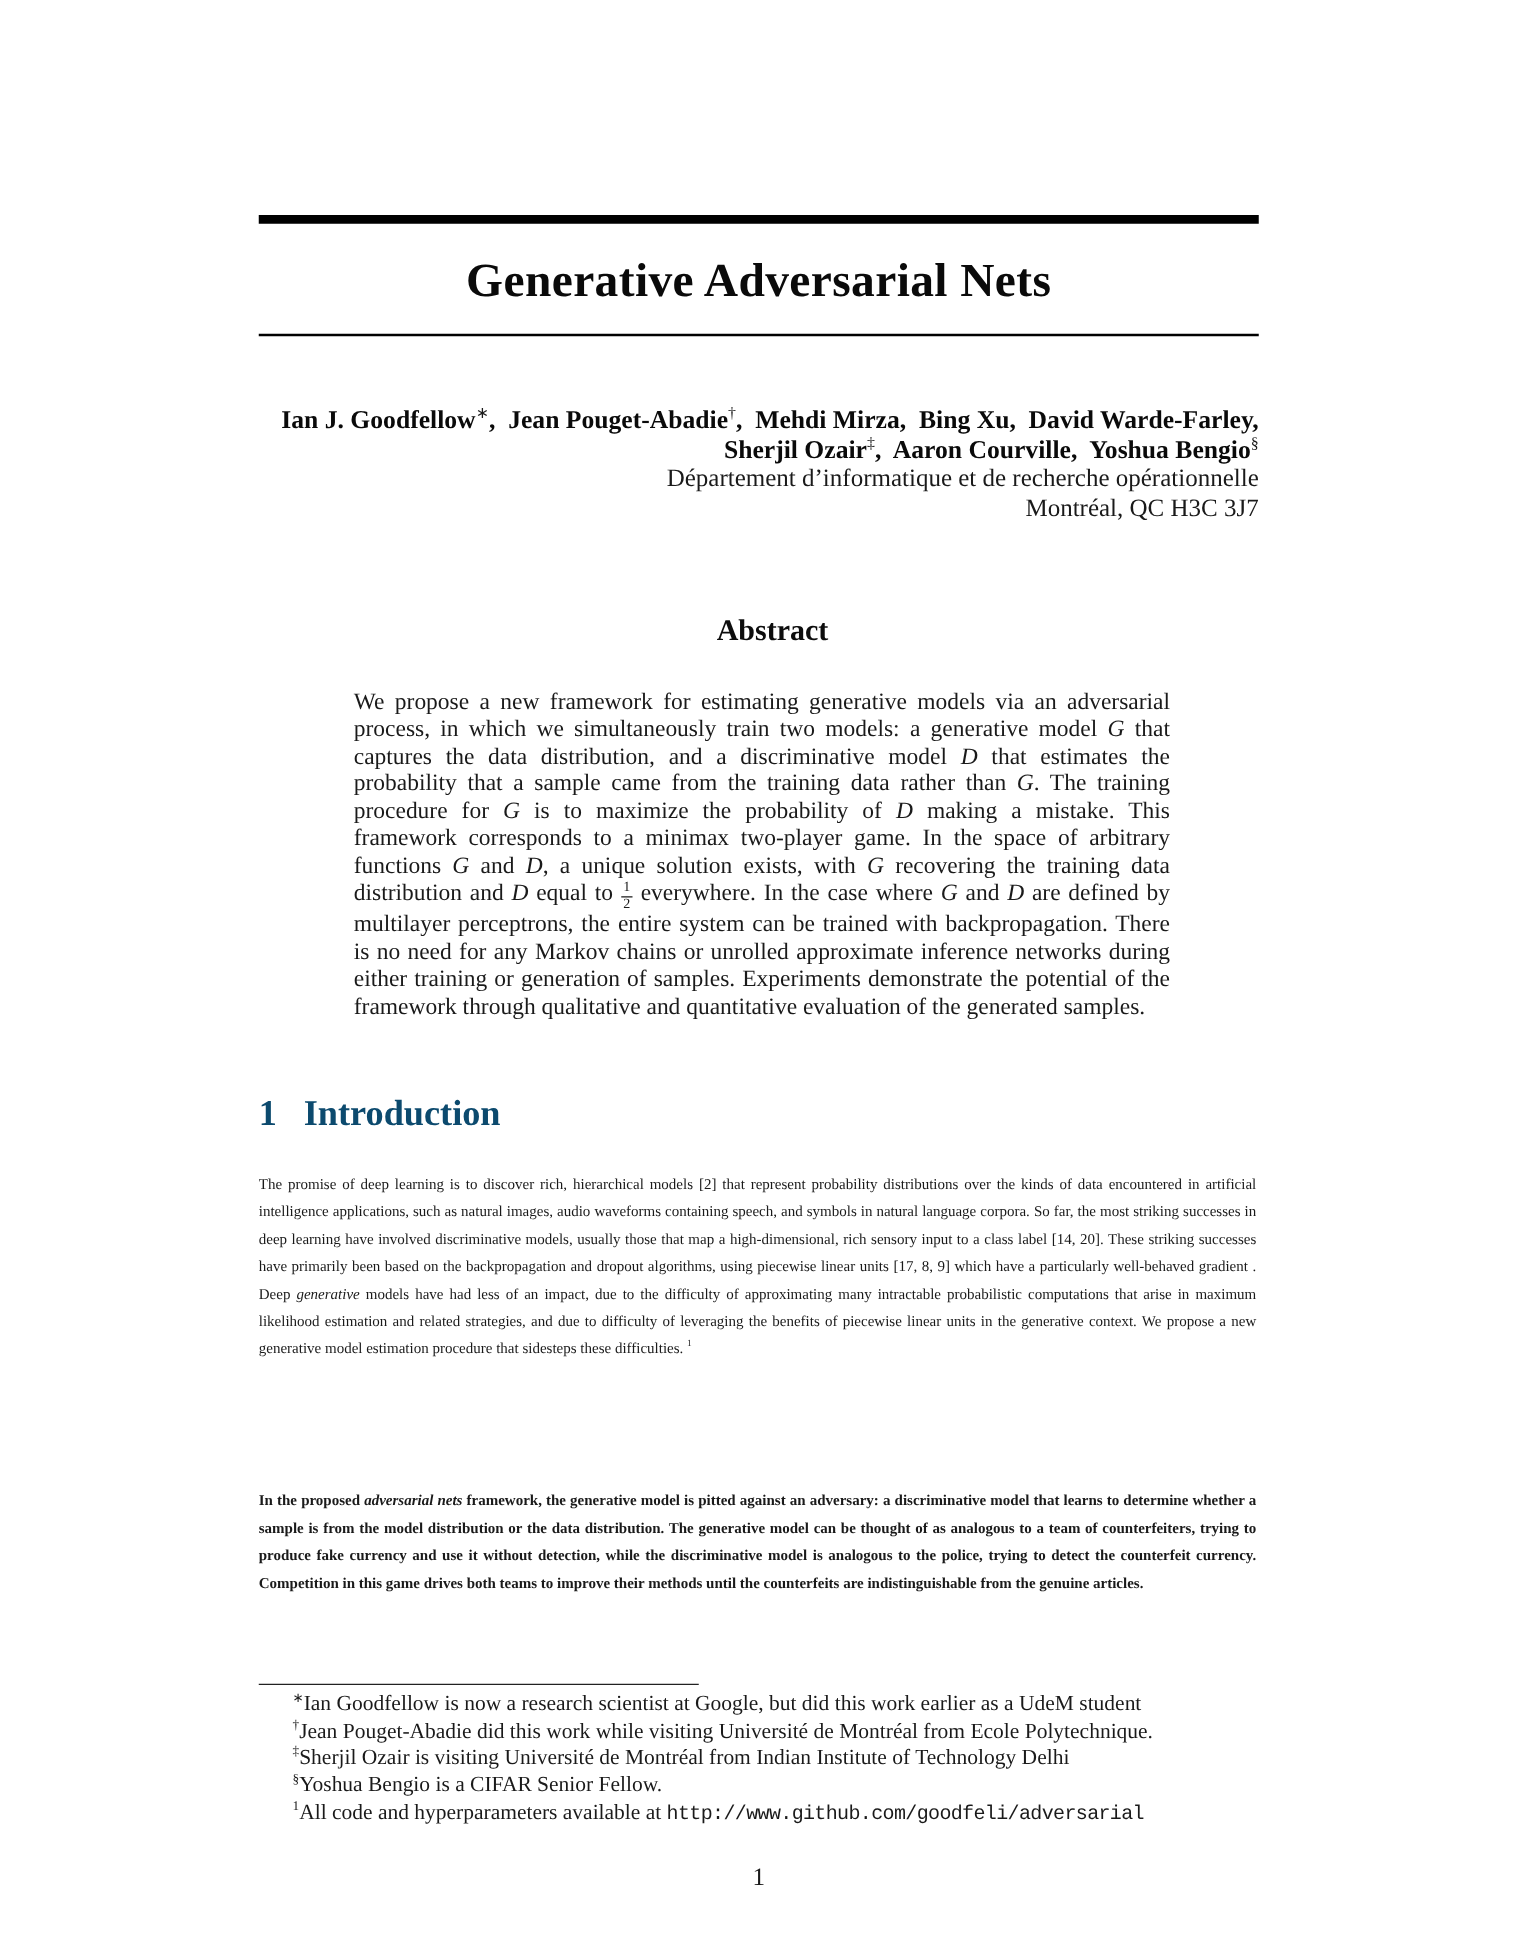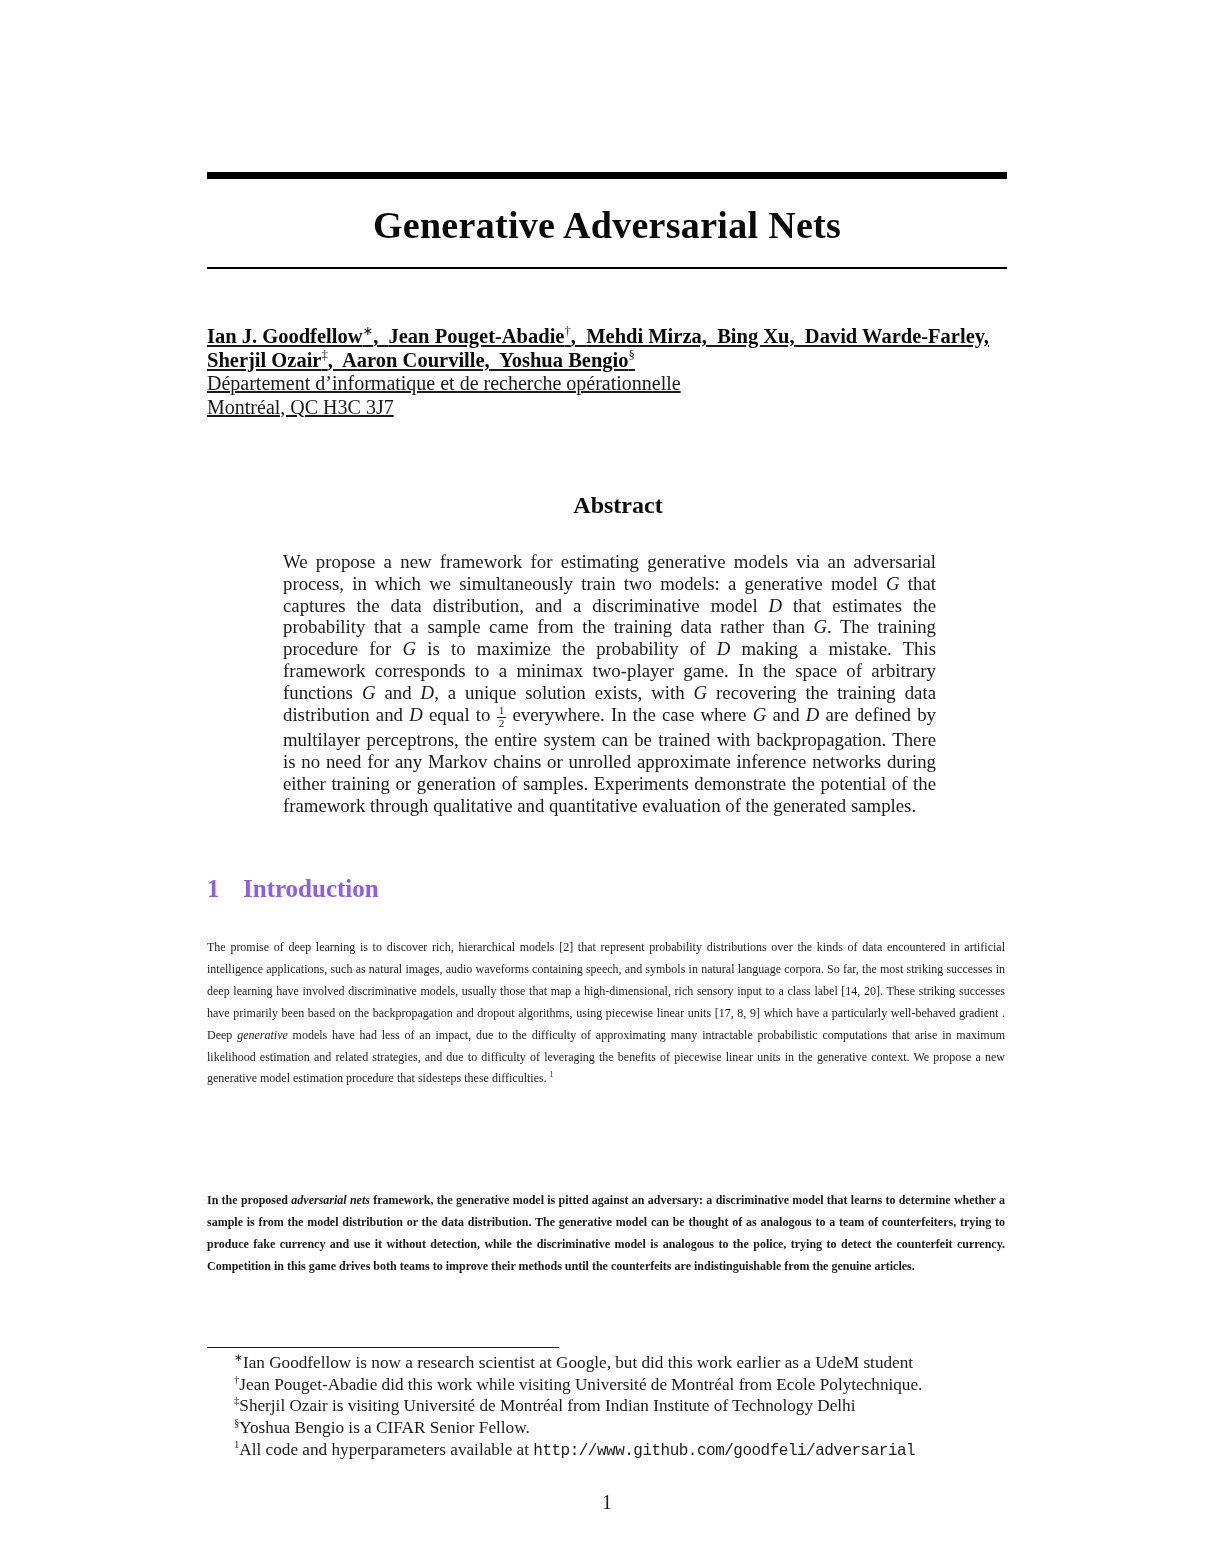--- a/index.html
+++ b/index.html
@@ -6,28 +6,28 @@
   body{
     width:1210px;height:1552px;position:relative;background:#ffffff;
     font-family:"Liberation Serif",serif;color:#1a1a1a;
     -webkit-font-smoothing:antialiased;
   }
   .page{position:absolute;left:207px;top:0;width:800px;height:1552px;}
   .topbar{position:absolute;left:0;top:172px;width:100%;height:7px;background:#000;}
   .title{position:absolute;left:0;top:203px;width:100%;text-align:center;
          font-size:38px;font-weight:bold;color:#0a0a0a;letter-spacing:0.3px;}
   .title-rule{position:absolute;left:0;top:267px;width:100%;border-top:2px solid #000;}
-  .authors{position:absolute;left:0;top:325px;width:100%;text-align:left;
-           font-size:20px;line-height:23.5px;text-decoration:underline;}
+  .authors{position:absolute;left:0;top:325px;width:100%;text-align:right;
+           font-size:20px;line-height:23.5px;}
   .author-names{font-size:20.5px;}
   .abstract-head{position:absolute;left:11px;top:492px;width:100%;text-align:center;
                  font-size:24px;font-weight:bold;color:#0d0d0d;}
   .abstract-body{position:absolute;left:76px;top:551px;width:653px;
                  text-align:justify;font-size:18.8px;line-height:21.8px;}
-  .section-head{position:absolute;left:0;top:875px;font-size:25px;font-weight:bold;color:#8b5cf6;}
+  .section-head{position:absolute;left:0;top:875px;font-size:29px;font-weight:bold;color:#0c4a6e;}
   .section-num{display:inline-block;min-width:22px;margin-right:14px;}
   .body-para{position:absolute;left:0;width:798px;text-align:justify;
              font-size:12px;line-height:21.9px;}
   .para-1{top:937px;}
   .para-2{top:1190px;font-weight:bold;}
   .fn-rule{position:absolute;left:0;top:1347px;width:352px;border-top:1.6px solid #222;}
   .footnotes{position:absolute;left:0;top:1352px;width:798px;
              font-size:17.2px;line-height:21.7px;}
   .footnote{padding-left:27px;white-space:nowrap;}
   .pagenum{position:absolute;left:0;top:1491px;width:100%;text-align:center;font-size:20px;}

